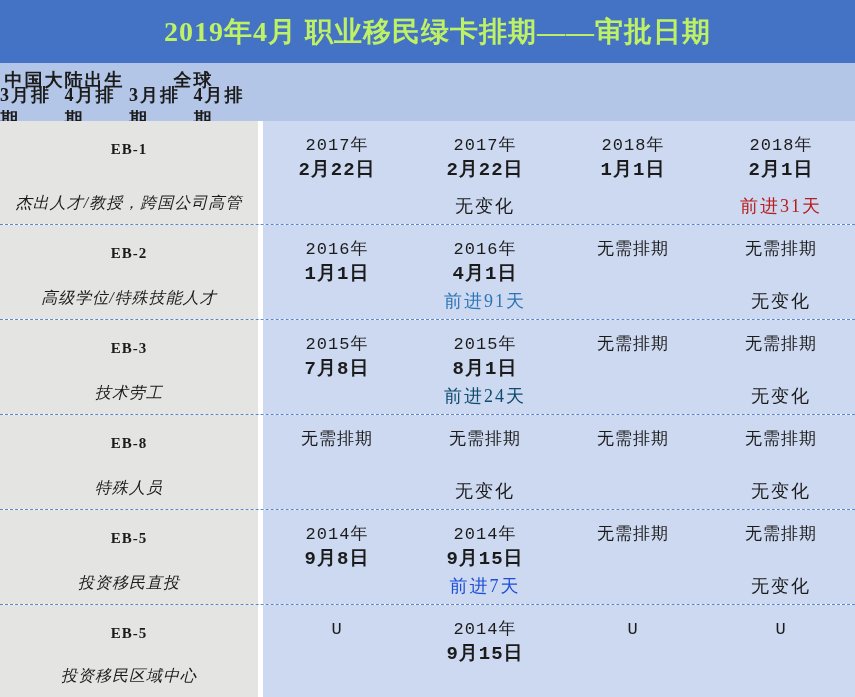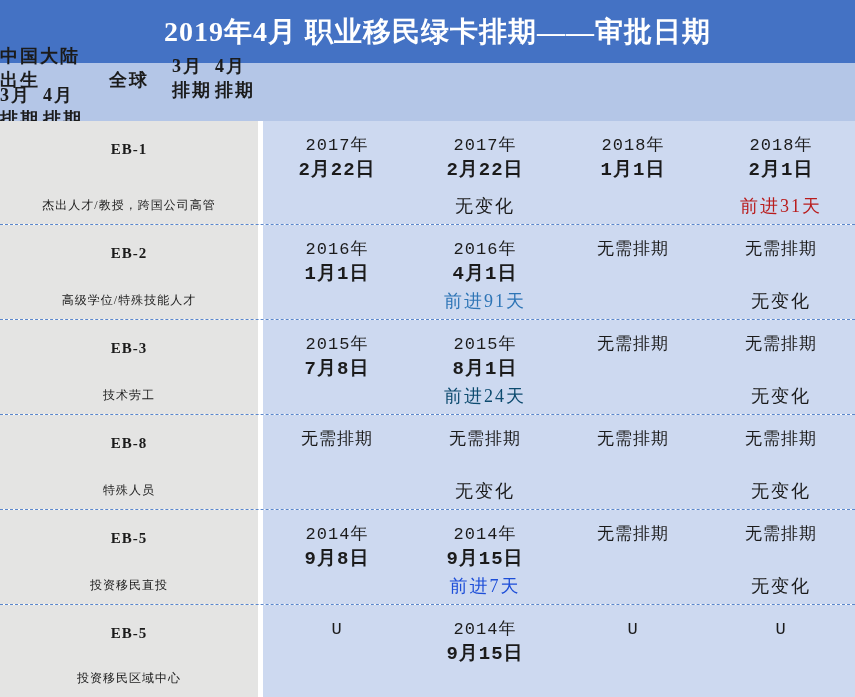--- a/index.html
+++ b/index.html
@@ -2,34 +2,34 @@
 <html><head>
 <meta charset="utf-8">
 <style>
   * { margin: 0; padding: 0; box-sizing: border-box; }
   body { background: #ffffff; font-family: "Liberation Serif", "DejaVu Serif", serif; }
   .page {
     position: relative; width: 855px; height: 697px;
     background: #ffffff; overflow: hidden; color: #1b1b1b;
   }
   .title-bar {
-    height: 63px; background: #4472C4; color: #ffffff;
+    height: 63px; background: #4472C4; color: #bef264;
     display: flex; align-items: center; justify-content: center;
     font-size: 28px; font-weight: bold; letter-spacing: 1px; padding-left: 20px;
   }
   .header-band {
     height: 58px; background: #B4C6E7;
     display: grid; grid-template-columns: 258px 1fr;
     font-weight: bold;
   }
   .visa-type-head {
     display: flex; align-items: center; justify-content: center;
     font-size: 19px; letter-spacing: 3px;
   }
-  .head-right { display: grid; grid-template-columns: repeat(6, 1fr); grid-template-rows: 30px 28px; }
+  .head-right { display: grid; grid-template-columns: repeat(4, 1fr); grid-template-rows: 30px 28px; }
   .group-head {
     grid-column: span 2; display: flex; align-items: flex-end; justify-content: center;
     font-size: 18px; letter-spacing: 2px; padding-bottom: 1px;
   }
   .sub-head {
     display: flex; align-items: center; justify-content: center;
     font-size: 18px; letter-spacing: 2px;
   }
   .tbody { display: flex; flex-direction: column; }
   .row {
@@ -38,21 +38,21 @@
   }
   .row.h104 { height: 104px; }
   .row.h95  { height: 95px; }
   .row.h87  { height: 87px; border-bottom: none; }
   .left-cell {
     background: #E4E4E3; display: flex; flex-direction: column;
     align-items: center; justify-content: space-between;
     padding-top: 20px; padding-bottom: 10px;
   }
   .visa-code { font-size: 15px; font-weight: bold; letter-spacing: 1px; }
-  .visa-desc { font-size: 12px; letter-spacing: 1px; white-space: nowrap; }
+  .visa-desc { font-size: 16px; letter-spacing: 1px; white-space: nowrap; font-style: italic; }
   .gap-col { background: #ffffff; }
   .data-cell {
     background: #CDD9F0; display: flex; flex-direction: column;
     align-items: center; padding-top: 13px;
   }
   .date-block { flex: 1; display: flex; flex-direction: column; align-items: center; font-family: Liberation Mono, monospace; }
   .date-line1 { font-size: 17px; line-height: 24px; letter-spacing: 1px; }
   .date-line2 { font-size: 19px; font-weight: bold; line-height: 25px; letter-spacing: 1px; }
   .cell-change {
     height: 30px; font-size: 18px; font-weight: normal; letter-spacing: 2px;

